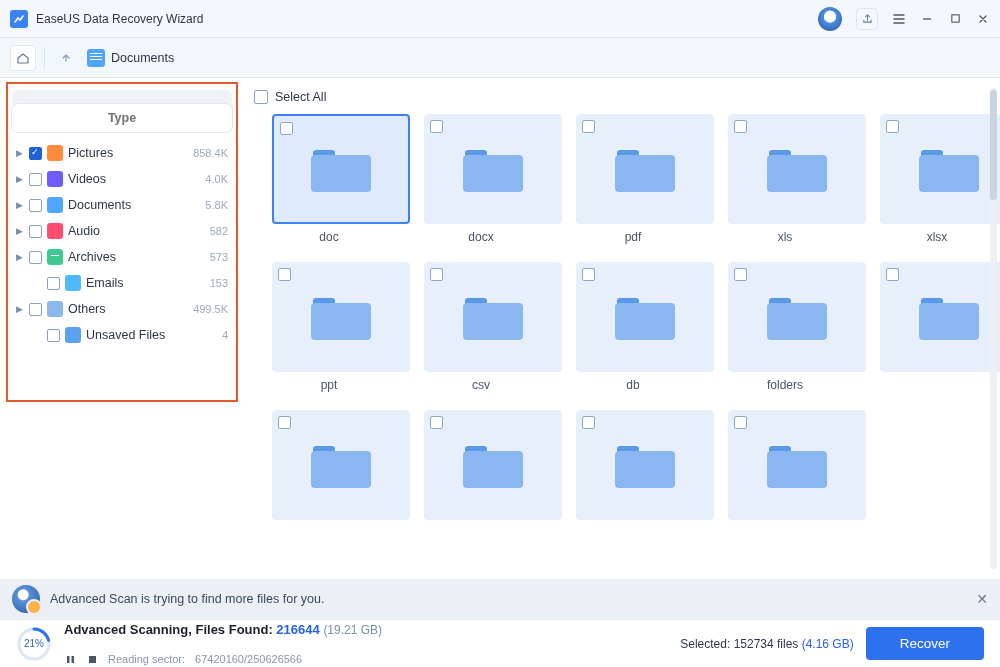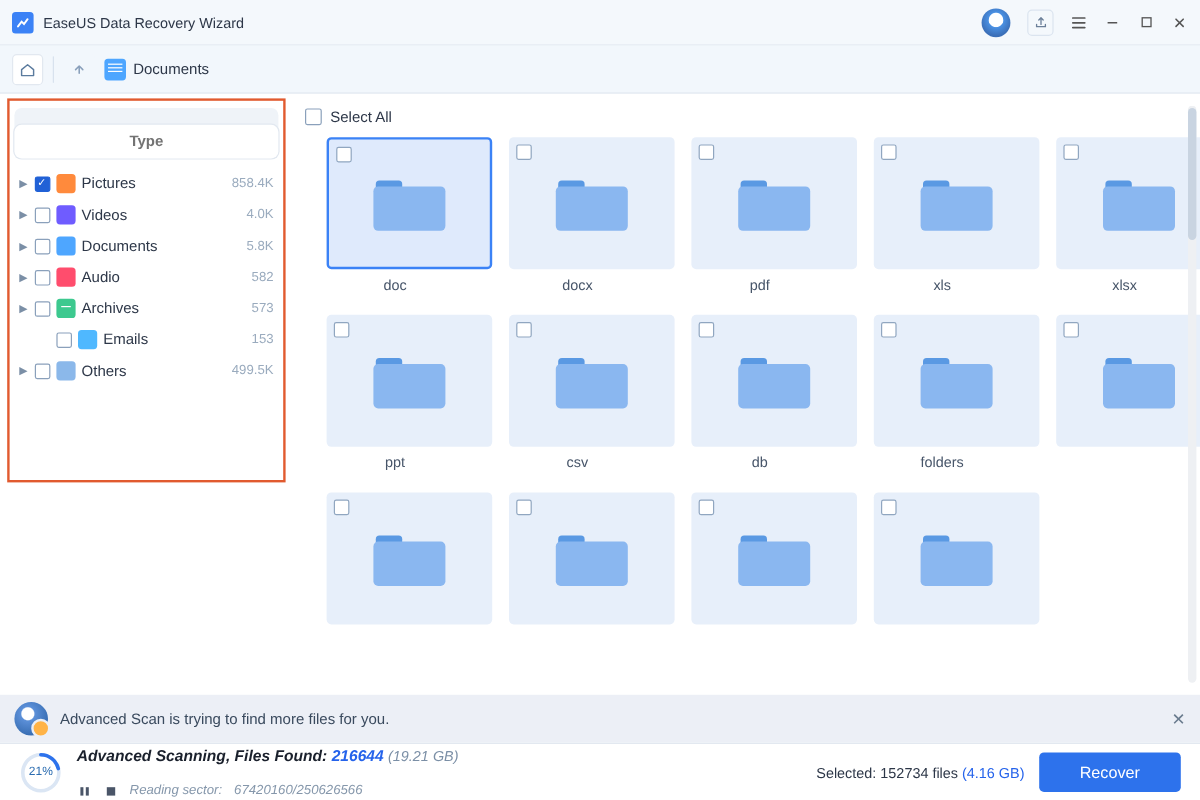--- a/index.html
+++ b/index.html
@@ -75,21 +75,21 @@
   .banner { height:40px; background:#eceff6; display:flex; align-items:center; padding:0 12px; gap:10px; font-size:12.5px; color:#3a4a5e; position:relative;}
   .banner .bicon { width:28px;height:28px; background:radial-gradient(circle at 40% 35%,#fff 20%,#5b8fd8 24%,#3a6fb4 70%); border-radius:50%; position:relative;}
   .banner .bicon::after{content:"";position:absolute;right:-2px;bottom:-2px;width:12px;height:12px;background:#ffb347;border-radius:50%;border:2px solid #eceff6;}
   .banner .close { position:absolute; right:12px; font-size:14px; color:#6a7b8e; cursor:pointer;}
 
   
   .status { height:48px; display:flex; align-items:center; padding:0 16px; gap:12px; border-top:1px solid #e2e8f0;}
   .progress-ring { width:36px;height:36px; position:relative;}
   .progress-ring svg { transform:rotate(-90deg);}
   .progress-ring .pct { position:absolute; inset:0; display:flex;align-items:center;justify-content:center;font-size:10px;color:#2b6cb0;font-weight:500;}
-  .statustext { flex:1;font-style:italic; }
+  .statustext { flex:1; }
   .statustext .line1 { font-size:13px; color:#1a202c; font-weight:600;}
   .statustext .line1 .num{color:#2563eb;}
   .statustext .line1 .size{color:#7b8fa6; font-weight:400; font-size:12px;}
   .statustext .line2 { font-size:11px; color:#8597ab; display:flex; gap:10px; align-items:center; margin-top:16px;}
   .ctrlbtn{width:12px;height:12px;display:inline-flex;align-items:center;justify-content:center;color:#4a5568;cursor:pointer;}
   .selected-info { font-size:12px; color:#2d3748;}
   .selected-info .sz{color:#2563eb;}
   .recover { background:#2d72ec; color:#fff; font-size:13.5px; padding:9px 34px; border-radius:4px; cursor:pointer; border:none;}
 </style>
 </head>
@@ -198,20 +198,27 @@
     <span class="ticon eml"></span>
     <span class="label">Emails</span>
     <span class="count">153</span>
         </li>
         <li>
           <span class="chev">▶</span>
     <span class="chk "></span>
     <span class="ticon oth"></span>
     <span class="label">Others</span>
     <span class="count">499.5K</span>
+        </li>
+        <li class="indent">
+          <span class="chev"></span>
+    <span class="chk "></span>
+    <span class="ticon uns"></span>
+    <span class="label">Unsaved Files</span>
+    <span class="count">4</span>
         </li>
       </ul>
   </div>
 
   <div class="content">
     <div class="selectall">
       <div class="chk"></div>
       <span>Select All</span>
     </div>
     <div class="grid" id="grid">

